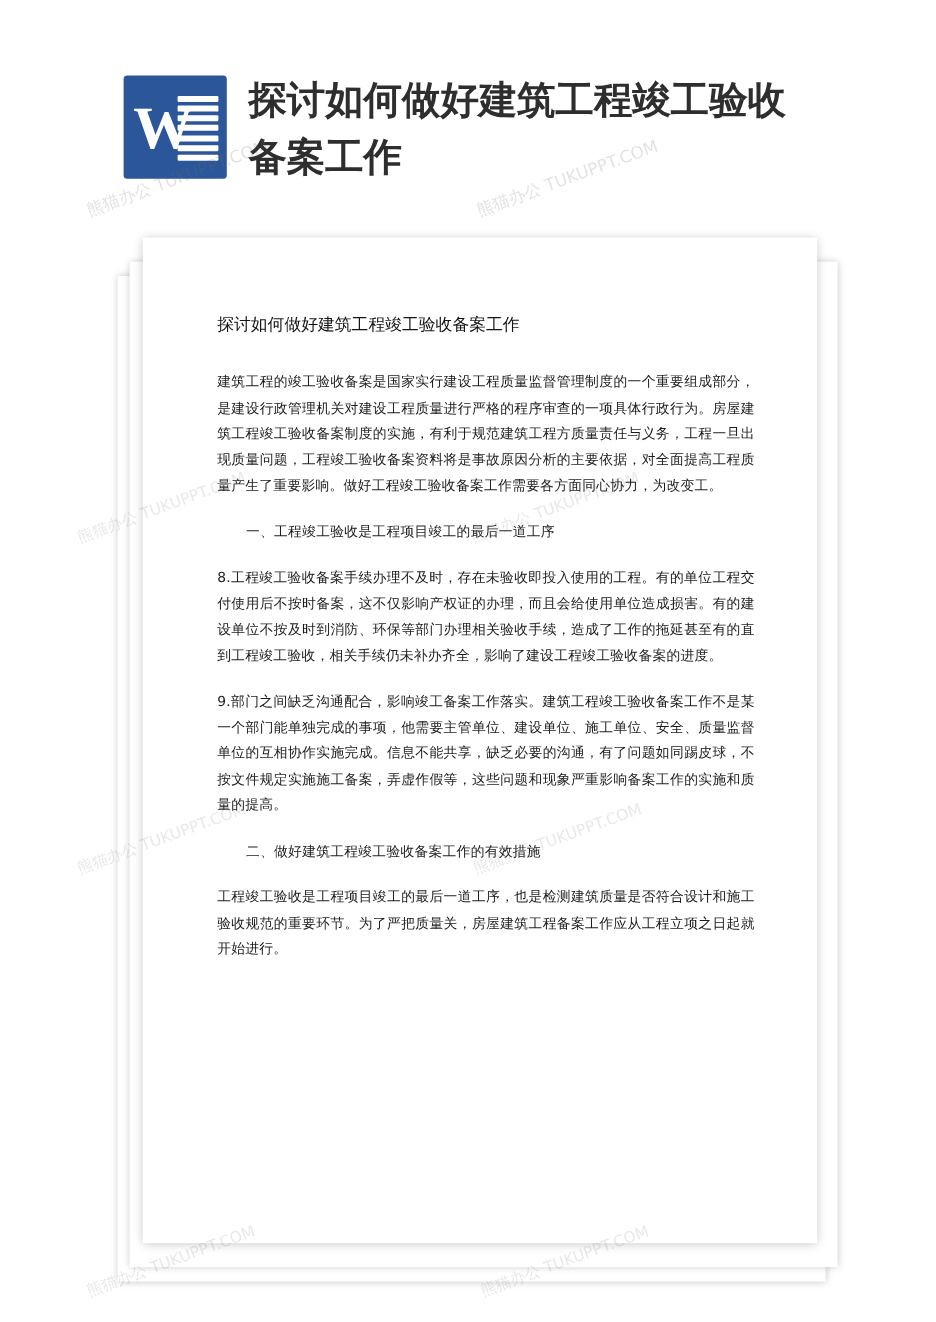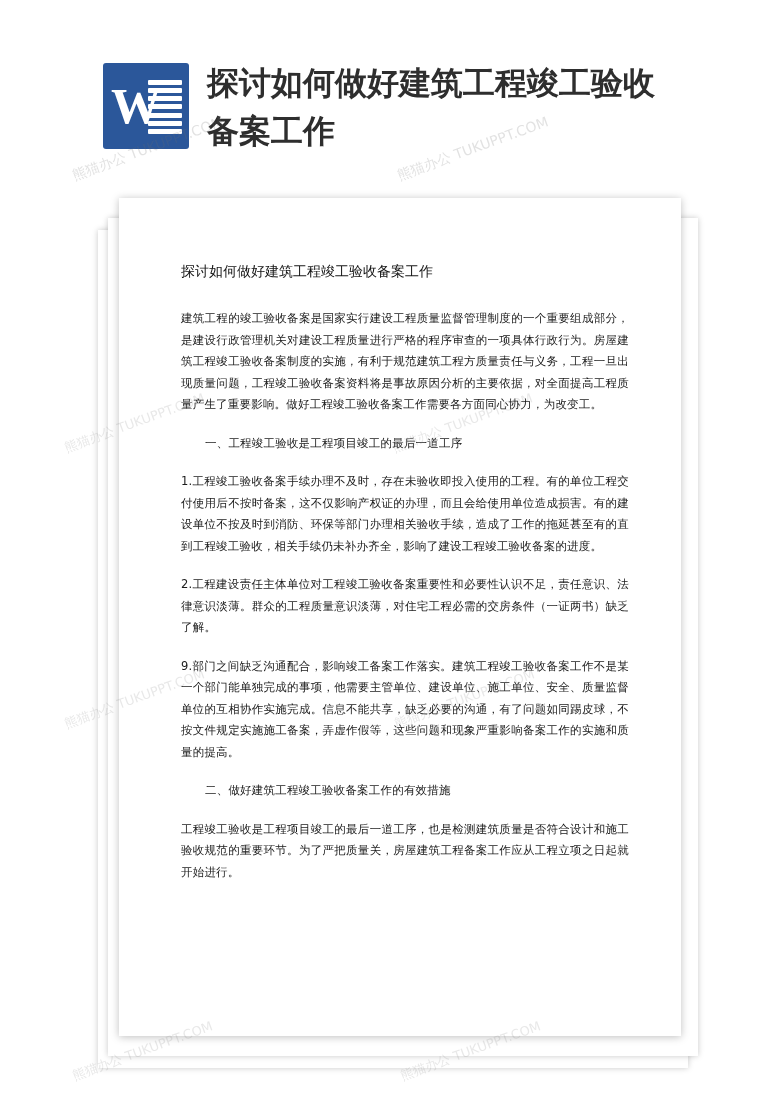--- a/index.html
+++ b/index.html
@@ -179,22 +179,21 @@
 <div class="page-stack">
 
   <div class="sheet back2"></div>
   <div class="sheet back1"></div>
 
   <div class="sheet front">
     <div class="doc-body">
       <div class="doc-heading">探讨如何做好建筑工程竣工验收备案工作</div>
       <p class="para">建筑工程的竣工验收备案是国家实行建设工程质量监督管理制度的一个重要组成部分，是建设行政管理机关对建设工程质量进行严格的程序审查的一项具体行政行为。房屋建筑工程竣工验收备案制度的实施，有利于规范建筑工程方质量责任与义务，工程一旦出现质量问题，工程竣工验收备案资料将是事故原因分析的主要依据，对全面提高工程质量产生了重要影响。做好工程竣工验收备案工作需要各方面同心协力，为改变工。</p>
       <p class="para indent">一、工程竣工验收是工程项目竣工的最后一道工序</p>
-      <p class="para">1.工程竣工验收备案手续办理不及时，存在未验收即投入使用的工程。有的单位工程交付使用后不按时备案，这不仅影响产权证的办理，而且会给使用单位造成损害。有的建设单位不按及时到消防、环保等部门办理相关验收手续，造成了工作的拖延甚至有的直到工程竣工验收，相关手续仍未补办齐全，影响了建设工程竣工验收备案的进度。</p>
-      <p class="para">2.工程建设责任主体单位对工程竣工验收备案重要性和必要性认识不足，责任意识、法律意识淡薄。群众的工程质量意识淡薄，对住宅工程必需的交房条件（一证两书）缺乏了解。</p>
+      <p class="para">8.工程竣工验收备案手续办理不及时，存在未验收即投入使用的工程。有的单位工程交付使用后不按时备案，这不仅影响产权证的办理，而且会给使用单位造成损害。有的建设单位不按及时到消防、环保等部门办理相关验收手续，造成了工作的拖延甚至有的直到工程竣工验收，相关手续仍未补办齐全，影响了建设工程竣工验收备案的进度。</p>
       <p class="para">9.部门之间缺乏沟通配合，影响竣工备案工作落实。建筑工程竣工验收备案工作不是某一个部门能单独完成的事项，他需要主管单位、建设单位、施工单位、安全、质量监督单位的互相协作实施完成。信息不能共享，缺乏必要的沟通，有了问题如同踢皮球，不按文件规定实施施工备案，弄虚作假等，这些问题和现象严重影响备案工作的实施和质量的提高。</p>
       <p class="para indent">二、做好建筑工程竣工验收备案工作的有效措施</p>
       <p class="para">工程竣工验收是工程项目竣工的最后一道工序，也是检测建筑质量是否符合设计和施工验收规范的重要环节。为了严把质量关，房屋建筑工程备案工作应从工程立项之日起就开始进行。</p>
     </div>
   </div>
 
 </div>
 
 <div class="wm wm-big" style="left:70px; top:168px;">熊猫办公 TUKUPPT.COM</div>
 <div class="wm wm-big" style="left:395px; top:168px;">熊猫办公 TUKUPPT.COM</div>

